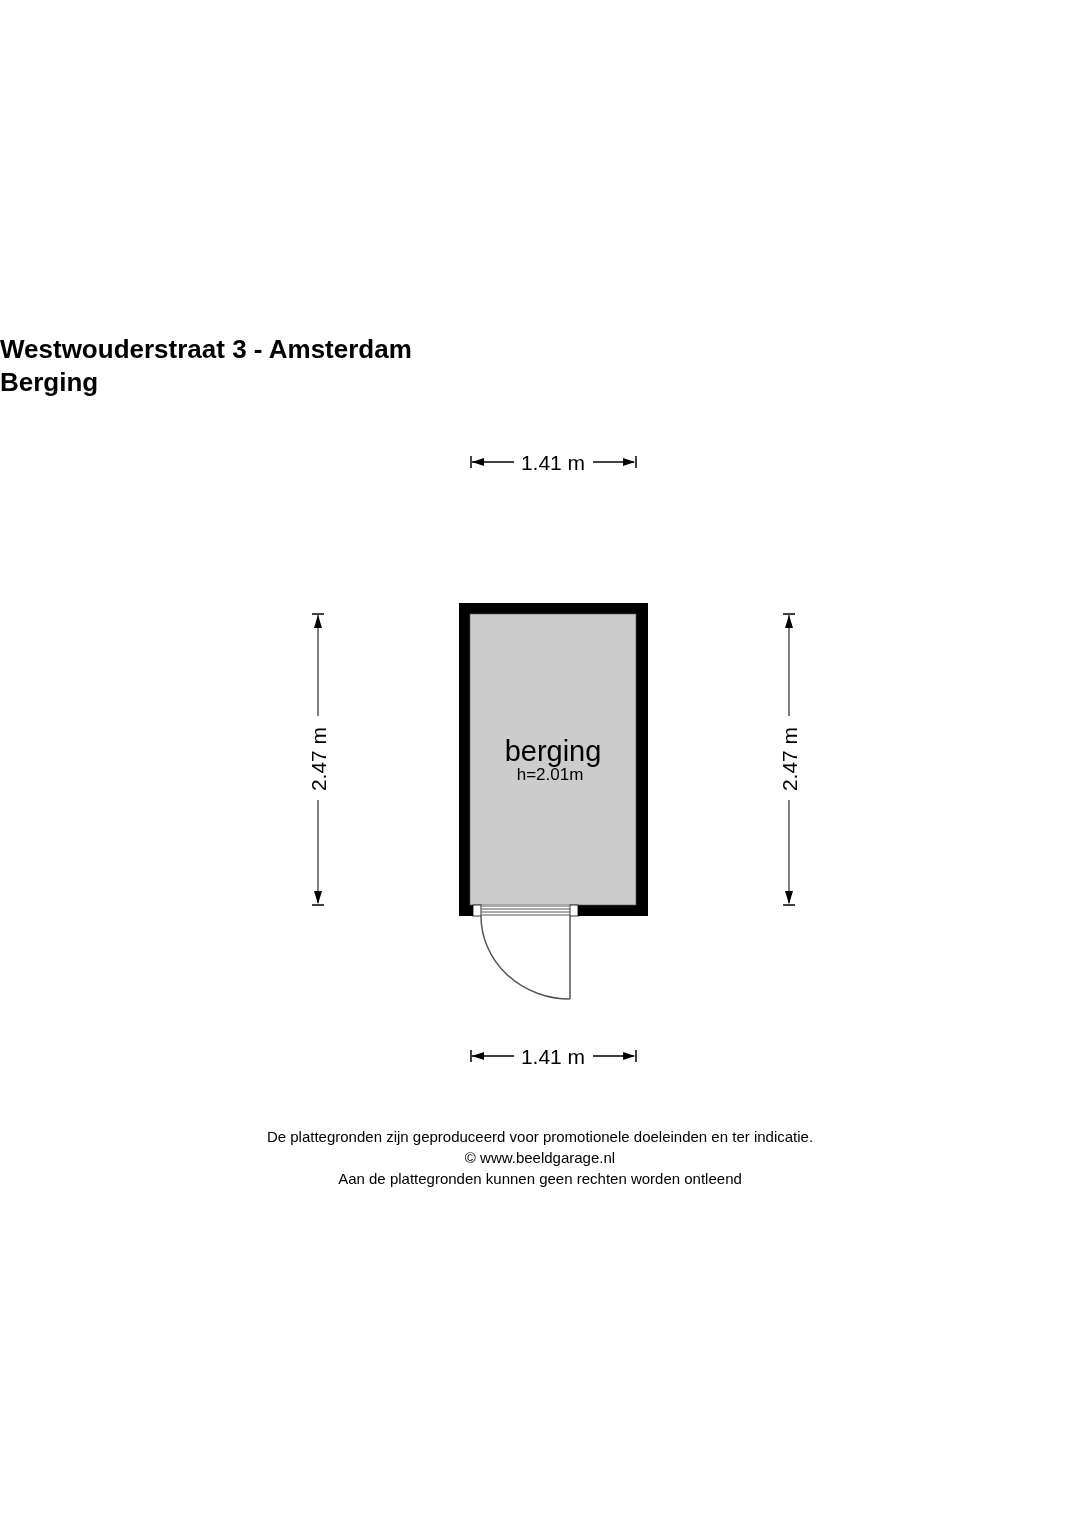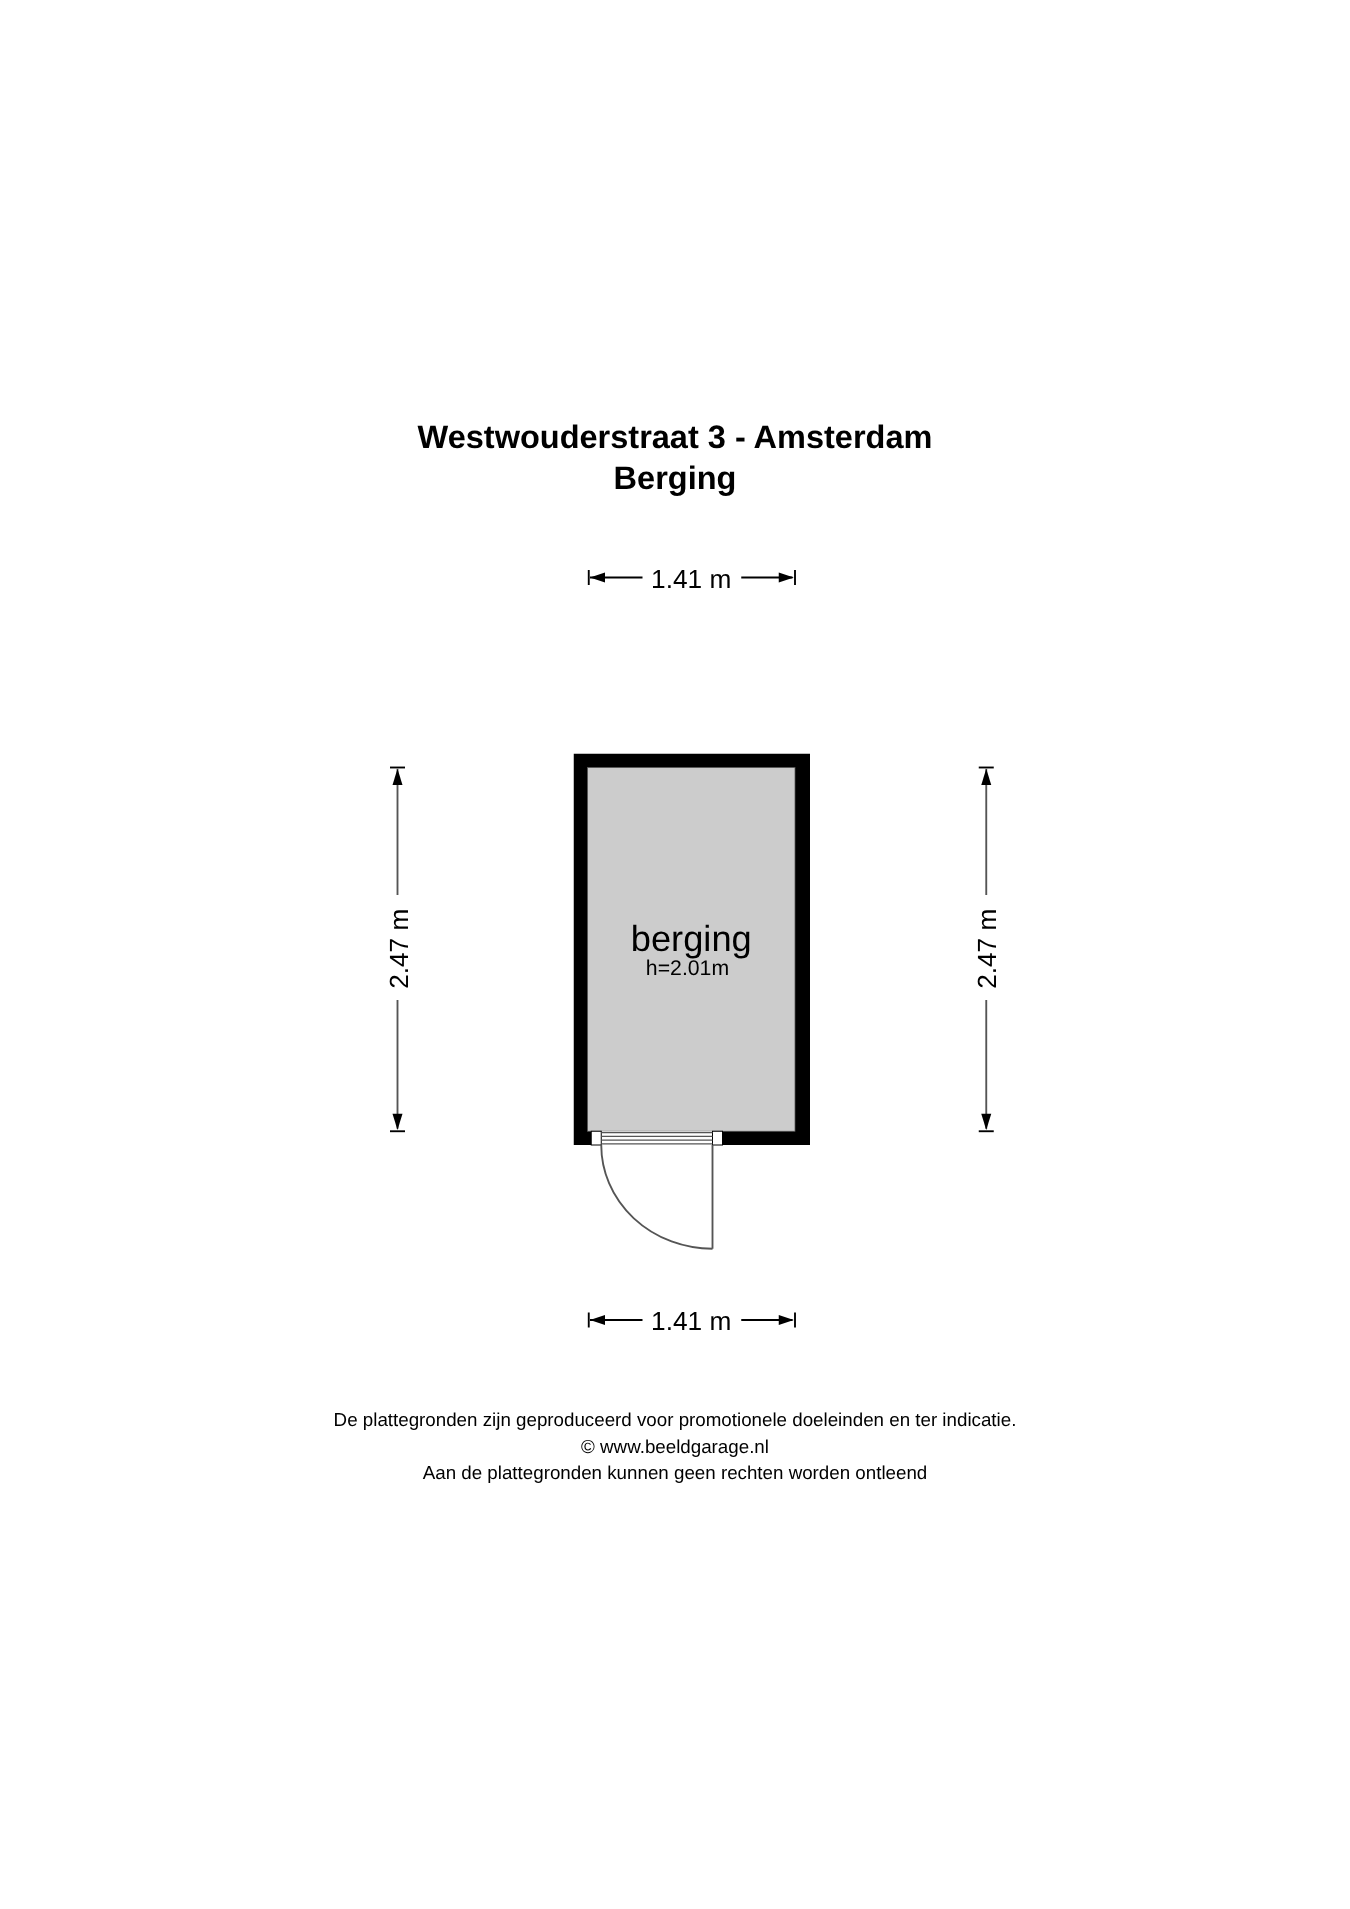--- a/index.html
+++ b/index.html
@@ -1,18 +1,18 @@
 <!DOCTYPE html>
 <html><head>
   <meta charset="utf-8">
   <style>
     html, body { margin: 0; padding: 0; background: #ffffff; }
     body { width: 1080px; height: 1527px; position: relative; overflow: hidden;
            font-family: "Liberation Sans", sans-serif; color: #000; }
-    .title { position: absolute; left: 0; width: 1080px; text-align: center;
+    .title { position: absolute; left: 0; width: 1080px; 
              font-weight: bold; font-size: 26px; line-height: 32px; }
     .title-1 { top: 333px; }
     .title-2 { top: 366px; }
     .plan { position: absolute; left: 0; top: 0; }
     .dimlabel { font-family: "Liberation Sans", sans-serif; font-size: 21px; fill: #000; }
     .roomlabel { font-family: "Liberation Sans", sans-serif; font-size: 29px; fill: #000; }
     .roomsub { font-family: "Liberation Sans", sans-serif; font-size: 17px; fill: #000; }
     .footer { position: absolute; left: 0; width: 1080px; text-align: center;
               font-size: 15px; line-height: 21px; top: 1126px; }
     .footer div { white-space: nowrap; }

